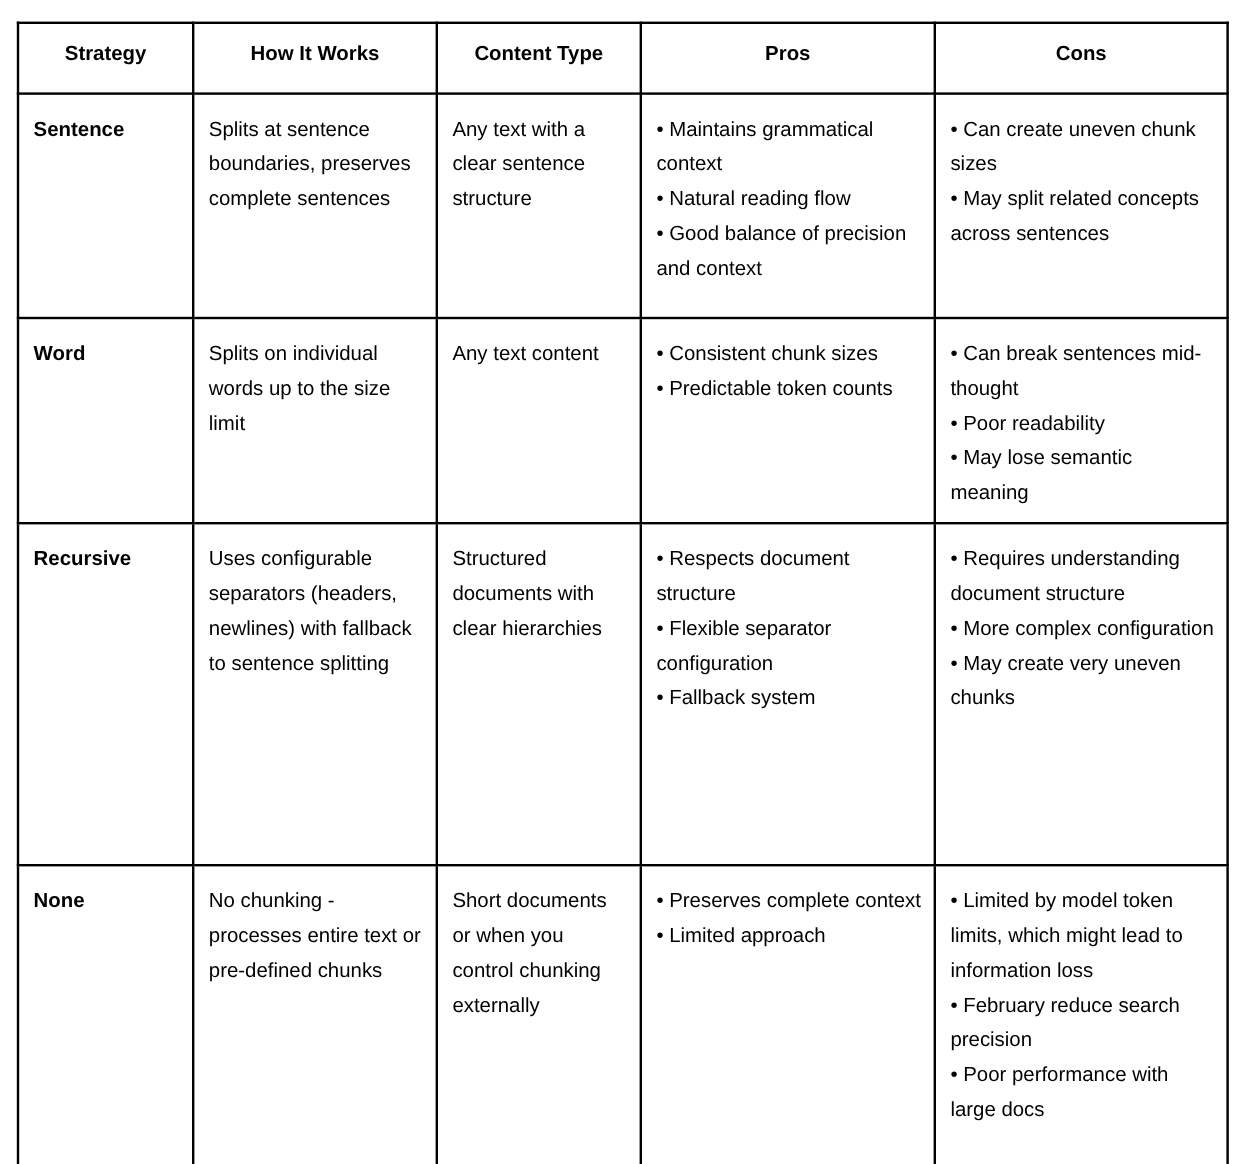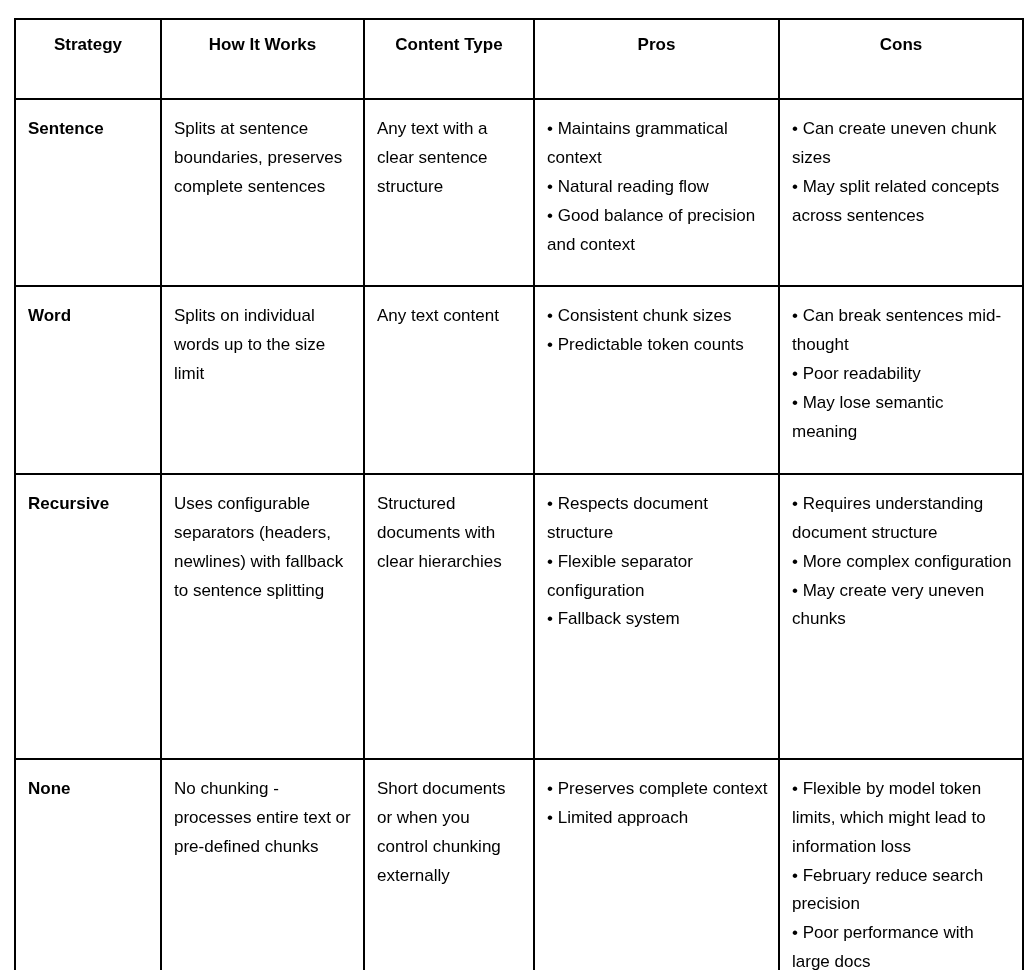--- a/index.html
+++ b/index.html
@@ -26,25 +26,25 @@
     border: 2px solid #000000;
     vertical-align: top;
     box-sizing: border-box;
     font-size: 17px;
     overflow: hidden;
   }
   .strategy-table th {
     font-weight: bold;
     text-align: center;
     padding: 14px 6px 6px 6px;
-    height: 80px;
+    height: 59px;
     line-height: 1.35;
   }
   .strategy-table td {
-    padding: 15px 10px 26px 12px;
+    padding: 15px 10px 10px 12px;
     line-height: 1.7;
     text-align: left;
   }
   td.strategy-cell {
     font-weight: bold;
   }
   .row-sentence  { height: 187px; }
   .row-word      { height: 124px; }
   .row-recursive { height: 285px; }
   .row-none      { height: 251px; }
@@ -125,20 +125,20 @@
         </tr>
         <tr class="row-none">
           <td class="strategy-cell">None</td>
           <td>No chunking - processes entire text or pre-defined chunks</td>
           <td>Short documents or when you control chunking externally</td>
           <td>
             <div class="bullet-item">• Preserves complete context</div>
             <div class="bullet-item">• Limited approach</div>
           </td>
           <td>
-            <div class="bullet-item">• Flexible by model token limits, which might lead to information loss</div>
+            <div class="bullet-item">• Limited by model token limits, which might lead to information loss</div>
             <div class="bullet-item">• February reduce search precision</div>
             <div class="bullet-item">• Poor performance with large docs</div>
           </td>
         </tr>
       </tbody>
   </table>
 </div>
 
 </body></html>

